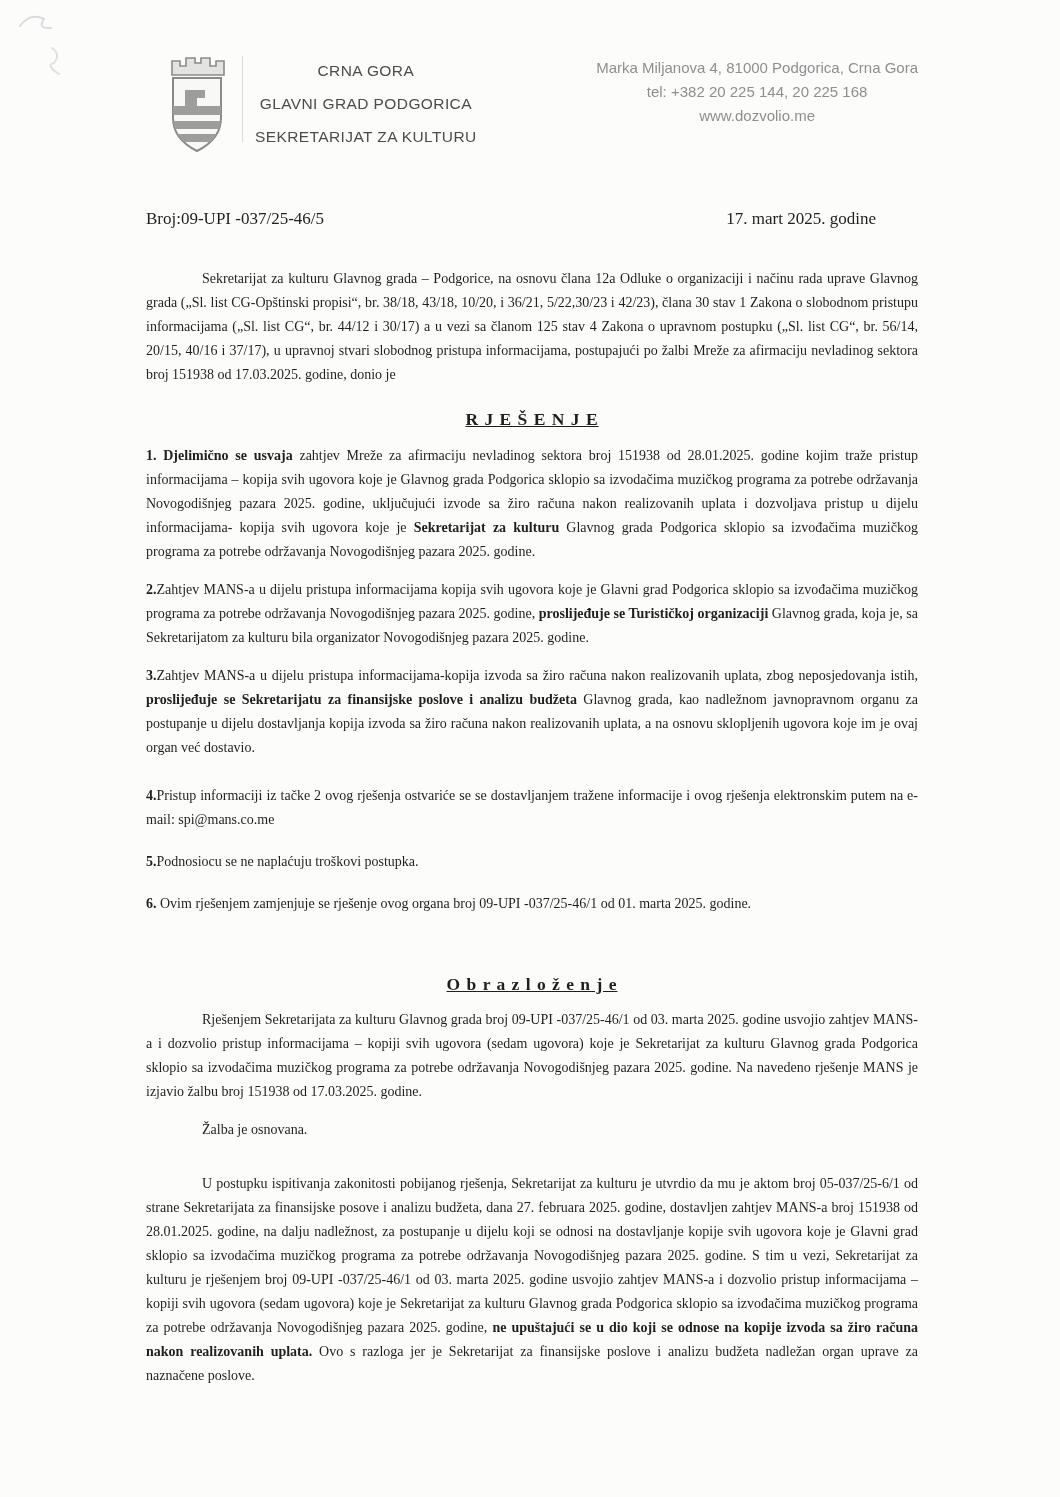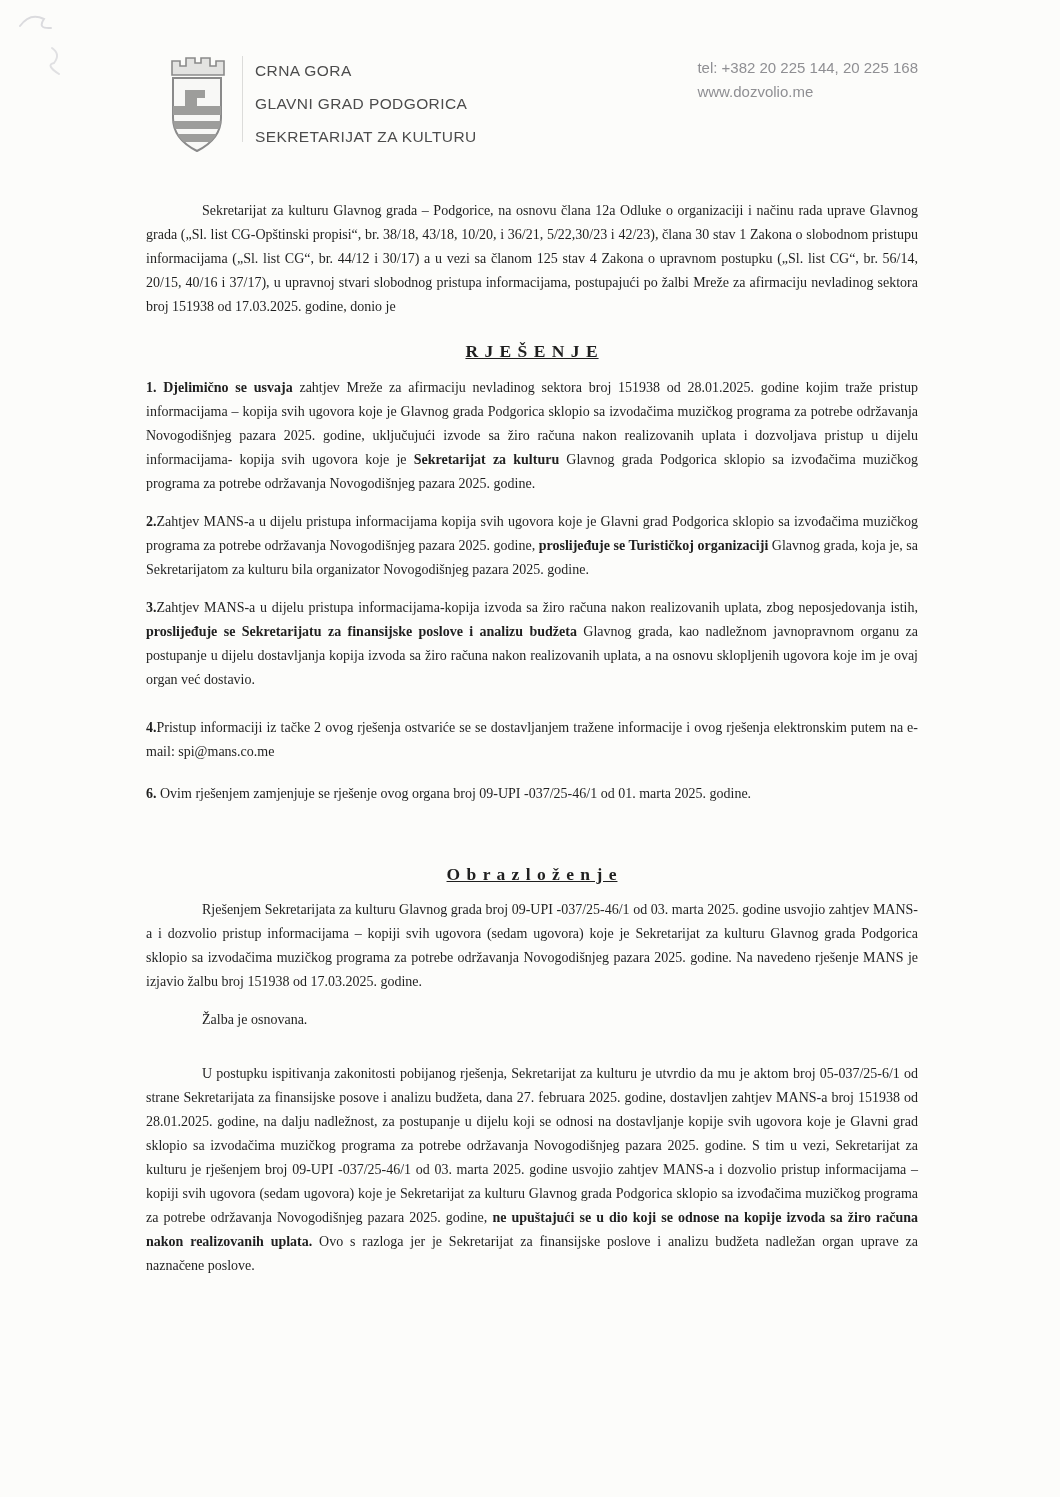--- a/index.html
+++ b/index.html
@@ -9,21 +9,21 @@
     width:1060px;height:1497px;
     background:#fcfcfa;
     font-family:"Liberation Serif", serif;
     color:#1f1f1f;
     overflow:hidden;
   }
   .scan-artifact{position:absolute;top:6px;left:12px;opacity:.5;}
   .content{position:absolute;left:146px;top:50px;width:772px;}
 
   
-  .header{display:flex;align-items:flex-start;}
+  .header{display:flex;align-items:flex-start;text-align:center;}
   .logo-block{display:flex;align-items:flex-start;margin-left:18px;}
   .crest{flex:0 0 auto;}
   .vdivider{width:1px;height:86px;background:#dcdcda;margin:6px 12px 0 12px;}
   .org-lines{font-family:"Liberation Sans", sans-serif;color:#4c4c4c;font-size:15.5px;padding-top:12px;letter-spacing:.4px;}
   .org-lines > div{margin-bottom:15px;white-space:nowrap;}
   .contact{margin-left:auto;font-family:"Liberation Sans", sans-serif;color:#8f8f93;font-size:15px;line-height:24px;padding-top:6px;max-width:330px;}
 
   
   .ref-line{display:flex;justify-content:space-between;margin-top:48px;font-size:17px;}
   .ref-date{margin-right:42px;}
@@ -73,34 +73,40 @@
           </g>
         </svg>
         <div class="vdivider"></div>
         <div class="org-lines">
           <div>CRNA GORA</div>
           <div>GLAVNI GRAD PODGORICA</div>
           <div>SEKRETARIJAT ZA KULTURU</div>
         </div>
       </div>
       <div class="contact">
+        <div>Marka Miljanova 4, 81000 Podgorica, Crna Gora</div>
         <div>tel: +382 20 225 144, 20 225 168</div>
         <div>www.dozvolio.me</div>
       </div>
     </div>
 
+    <div class="ref-line">
+      <span>Broj:09-UPI -037/25-46/5</span>
+      <span class="ref-date">17. mart 2025. godine</span>
+    </div>
 
     <p class="bodytext intro">Sekretarijat za kulturu Glavnog grada – Podgorice, na osnovu člana 12a Odluke o organizaciji i načinu rada uprave Glavnog grada („Sl. list CG-Opštinski propisi“, br. 38/18, 43/18, 10/20, i 36/21, 5/22,30/23 i 42/23), člana 30 stav 1 Zakona o slobodnom pristupu informacijama („Sl. list CG“, br. 44/12 i 30/17) a u vezi sa članom 125 stav 4 Zakona o upravnom postupku („Sl. list CG“, br. 56/14, 20/15, 40/16 i 37/17), u upravnoj stvari slobodnog pristupa informacijama, postupajući po žalbi Mreže za afirmaciju nevladinog sektora broj 151938 od 17.03.2025. godine, donio je</p>
 
     <div class="h-center">R J E Š E N J E</div>
 
     <p class="bodytext item"><span class="b">1. Djelimično se usvaja </span><span>zahtjev Mreže za afirmaciju nevladinog sektora broj 151938 od 28.01.2025. godine kojim traže pristup informacijama – kopija svih ugovora koje je Glavnog grada Podgorica sklopio sa izvodačima muzičkog programa za potrebe održavanja Novogodišnjeg pazara 2025. godine, uključujući izvode sa žiro računa nakon realizovanih uplata i dozvoljava pristup u dijelu informacijama- kopija svih ugovora koje je </span><span class="b">Sekretarijat za kulturu </span><span>Glavnog grada Podgorica sklopio sa izvođačima muzičkog programa za potrebe održavanja Novogodišnjeg pazara 2025. godine.</span></p>
     <p class="bodytext item"><span class="b">2.</span><span>Zahtjev MANS-a u dijelu pristupa informacijama kopija svih ugovora koje je Glavni grad Podgorica sklopio sa izvođačima muzičkog programa za potrebe održavanja Novogodišnjeg pazara 2025. godine, </span><span class="b">proslijeđuje se Turističkoj organizaciji </span><span>Glavnog grada, koja je, sa Sekretarijatom za kulturu bila organizator Novogodišnjeg pazara 2025. godine.</span></p>
     <p class="bodytext item"><span class="b">3.</span><span>Zahtjev MANS-a u dijelu pristupa informacijama-kopija izvoda sa žiro računa nakon realizovanih uplata, zbog neposjedovanja istih, </span><span class="b">proslijeđuje se Sekretarijatu za finansijske poslove i analizu budžeta </span><span>Glavnog grada, kao nadležnom javnopravnom organu za postupanje u dijelu dostavljanja kopija izvoda sa žiro računa nakon realizovanih uplata, a na osnovu sklopljenih ugovora koje im je ovaj organ već dostavio.</span></p>
     <p class="bodytext item gap-lg"><span class="b">4.</span><span>Pristup informaciji iz tačke 2 ovog rješenja ostvariće se se dostavljanjem tražene informacije i ovog rješenja elektronskim putem na e-mail: spi@mans.co.me</span></p>
+    <p class="bodytext item gap-md"><span class="b">5.</span><span>Podnosiocu se ne naplaćuju troškovi postupka.</span></p>
     <p class="bodytext item gap-md"><span class="b">6.</span><span> Ovim rješenjem zamjenjuje se rješenje ovog organa broj 09-UPI -037/25-46/1 od 01. marta 2025. godine.</span></p>
 
     <div class="h-center expl-heading">O b r a z l o ž e n j e</div>
 
     <p class="bodytext p-first">Rješenjem Sekretarijata za kulturu Glavnog grada broj 09-UPI -037/25-46/1 od 03. marta 2025. godine usvojio zahtjev MANS-a i dozvolio pristup informacijama – kopiji svih ugovora (sedam ugovora) koje je Sekretarijat za kulturu Glavnog grada Podgorica sklopio sa izvodačima muzičkog programa za potrebe održavanja Novogodišnjeg pazara 2025. godine. Na navedeno rješenje MANS je izjavio žalbu broj 151938 od 17.03.2025. godine.</p>
     <p class="bodytext p-short">Žalba je osnovana.</p>
     <p class="bodytext p-long"><span>U postupku ispitivanja zakonitosti pobijanog rješenja, Sekretarijat za kulturu je utvrdio da mu je aktom broj 05-037/25-6/1 od strane Sekretarijata za finansijske posove i analizu budžeta, dana 27. februara 2025. godine, dostavljen zahtjev MANS-a broj 151938 od 28.01.2025. godine, na dalju nadležnost, za postupanje u dijelu koji se odnosi na dostavljanje kopije svih ugovora koje je Glavni grad sklopio sa izvodačima muzičkog programa za potrebe održavanja Novogodišnjeg pazara 2025. godine. S tim u vezi, Sekretarijat za kulturu je rješenjem broj 09-UPI -037/25-46/1 od 03. marta 2025. godine usvojio zahtjev MANS-a i dozvolio pristup informacijama – kopiji svih ugovora (sedam ugovora) koje je Sekretarijat za kulturu Glavnog grada Podgorica sklopio sa izvođačima muzičkog programa za potrebe održavanja Novogodišnjeg pazara 2025. godine, </span><span class="b">ne upuštajući se u dio koji se odnose na kopije izvoda sa žiro računa nakon realizovanih uplata.</span><span> Ovo s razloga jer je Sekretarijat za finansijske poslove i analizu budžeta nadležan organ uprave za naznačene poslove.</span></p>
 
   </div>
 </div>

